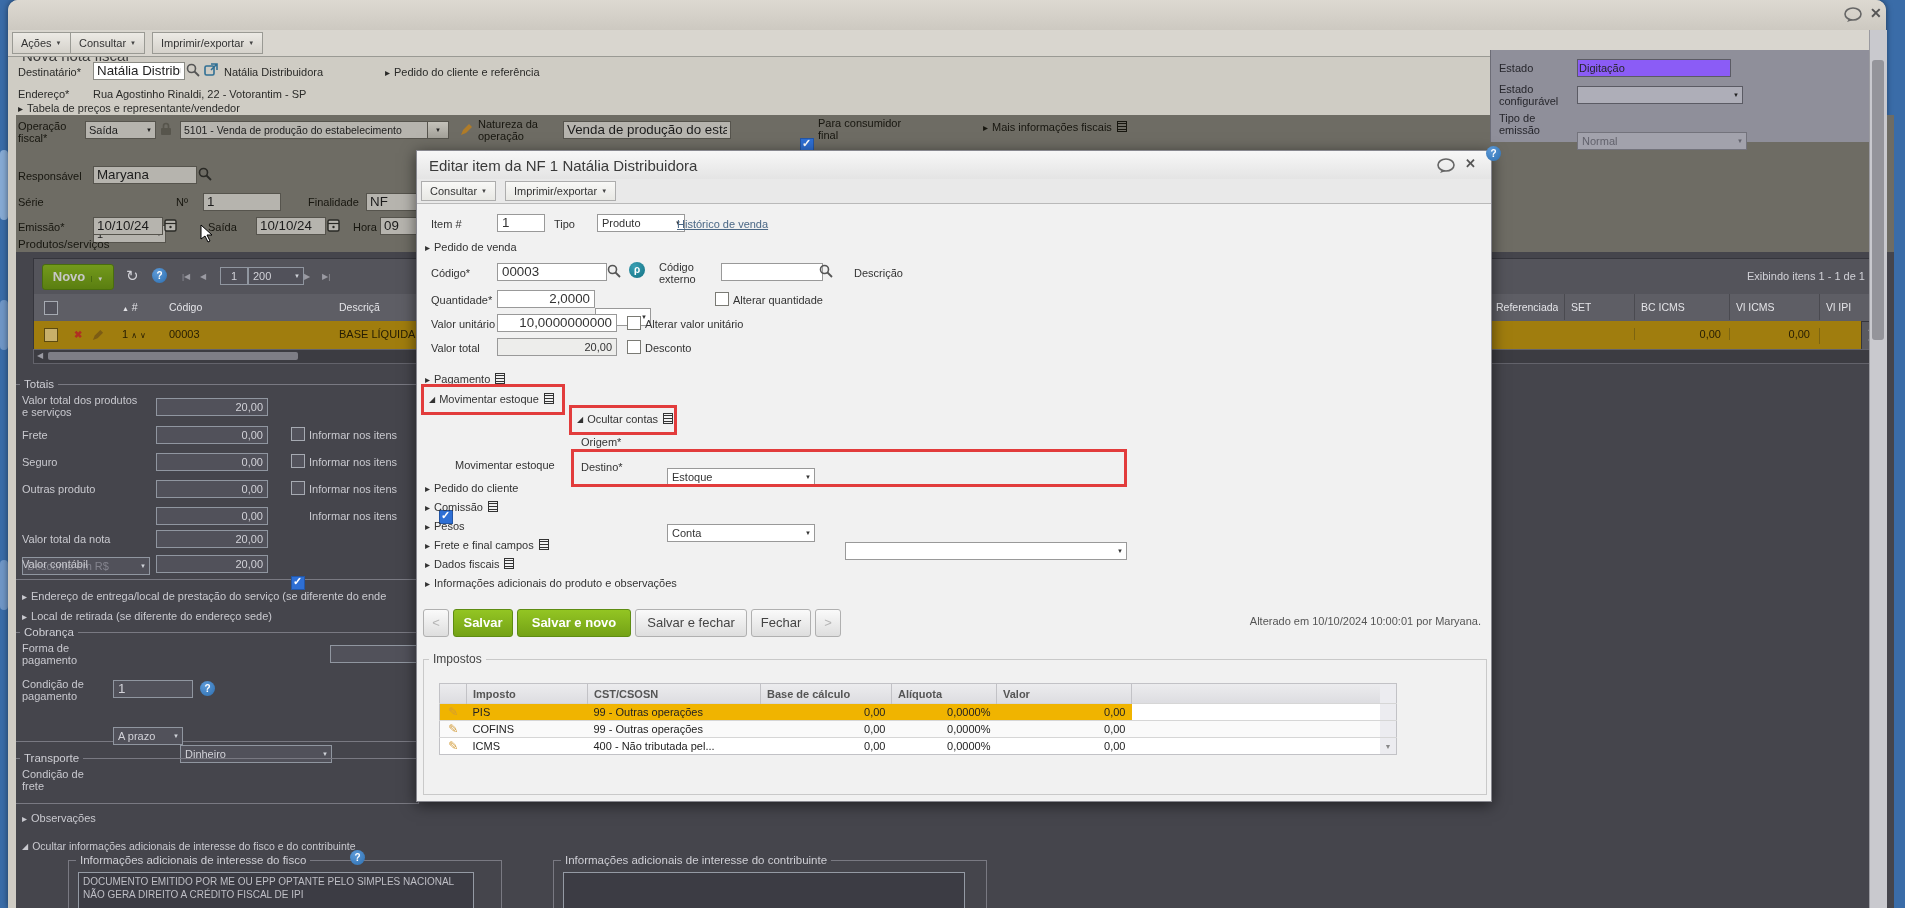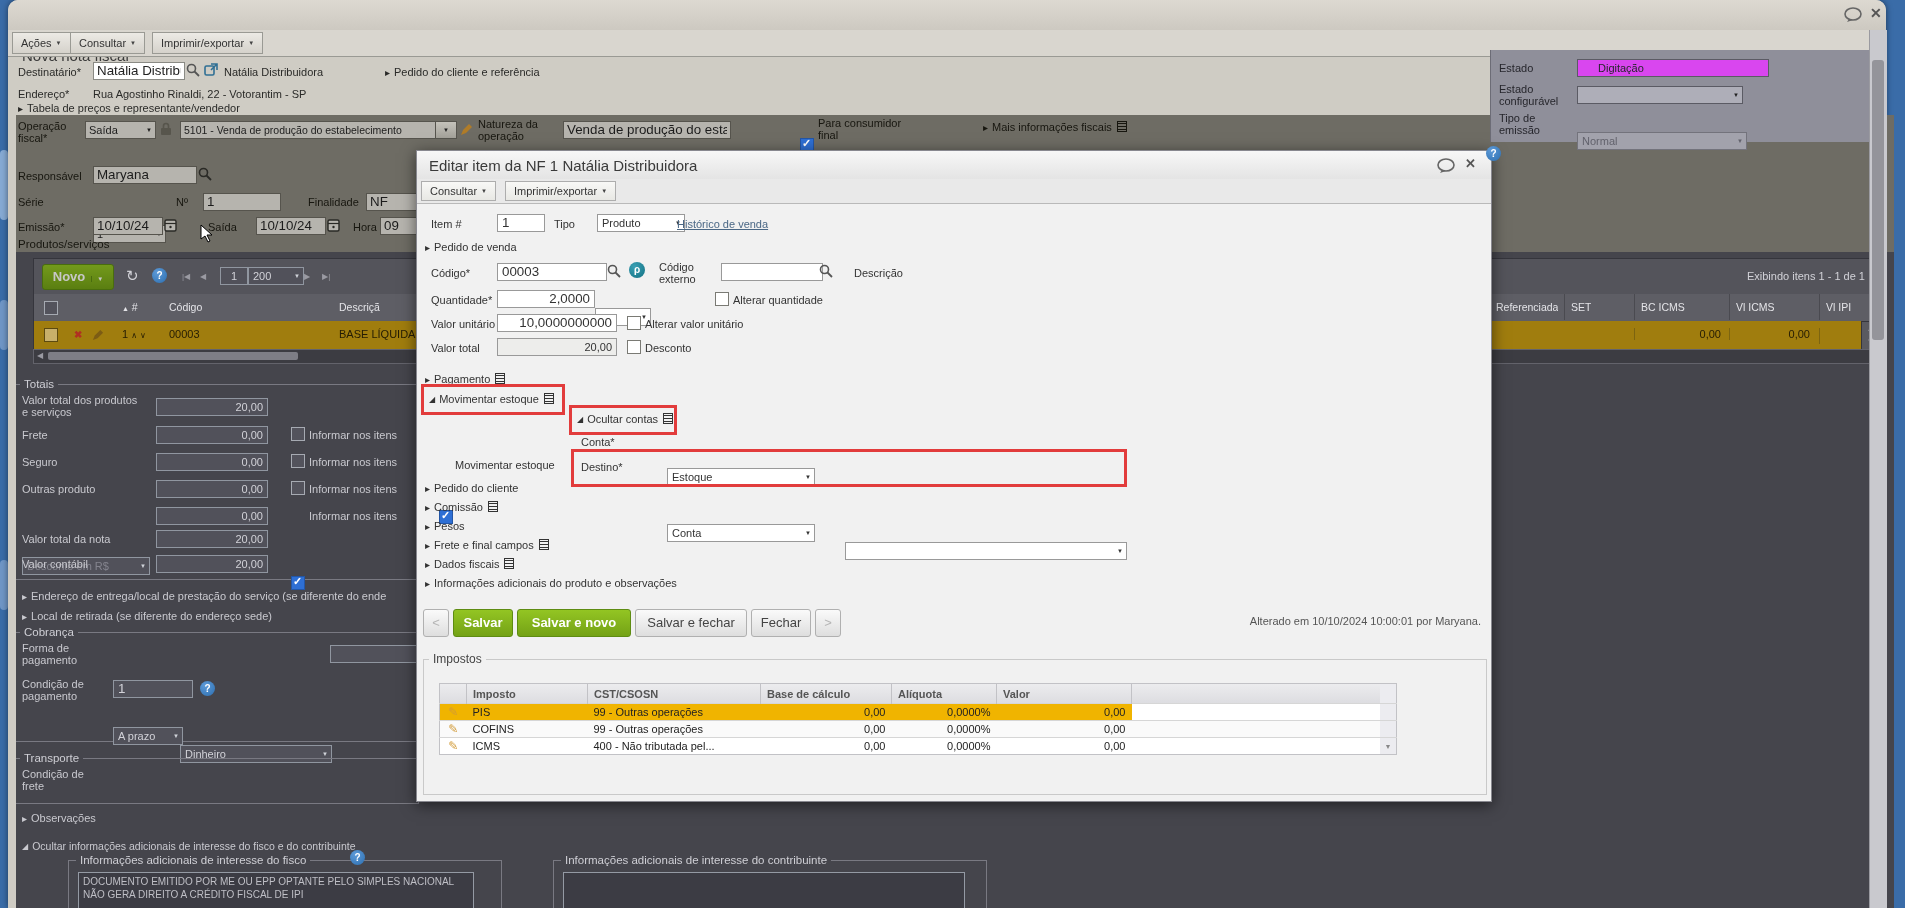--- a/index.html
+++ b/index.html
@@ -106,21 +106,21 @@
     <div class="band2"></div>
     <div class="band3"></div>
 
     
     <div class="abs lbl2" style="left:10px;top:120px;width:60px;">Operação fiscal*</div>
     <div class="abs mf sel" style="left:77px;top:121px;width:52px;"><span>Saída</span></div>
     <svg class="abs" style="left:152px;top:122px;" width="12" height="14" viewBox="0 0 12 14">
         <rect x="1" y="6" width="10" height="7" rx="1" fill="#57554c"></rect>
         <path d="M3.5 6 V4 a2.5 2.5 0 0 1 5 0 V6" fill="none" stroke="#57554c" stroke-width="1.6"></path>
       </svg>
-    <div class="abs mf" style="left:172px;top:121px;width:248px;padding-right:24px;"><span style="font-size:10.5px;">5101 - Venda de produção do estabelecimento</span>
+    <div class="abs mf" style="left:172px;top:121px;width:248px;padding-right:16px;"><span style="font-size:10.5px;">5101 - Venda de produção do estabelecimento</span>
       <span class="abs" style="right:0;top:0;width:20px;height:16px;background:linear-gradient(#c4c2ba,#a3a199);border-left:1px solid #56544d;text-align:center;font-size:6px;line-height:16px;color:#222;">▼</span></div>
     <svg class="abs" style="left:452px;top:123px;" width="13" height="13" viewBox="0 0 13 13">
         <path d="M1 12 L3 7 L9 1 L12 4 L6 10 Z" fill="#b07c28"></path>
       </svg>
     <div class="abs lbl2" style="left:470px;top:118px;width:80px;">Natureza da operação</div>
     <input class="abs mf" style="left: 555px; top: 121px; width: 160px;" value="Venda de produção do estabelecim">
     <span class="abs cb on" style="left:792px;top:120px;"></span>
     <div class="abs lbl2" style="left:810px;top:117px;width:90px;">Para consumidor final</div>
     <div class="abs lbl2 tri" style="left:975px;top:121px;"><span>Mais informações fiscais</span><span class="notes"></span></div>
 
@@ -266,21 +266,21 @@
     <span class="abs help" style="left:342px;top:850px;"></span>
     <div class="abs" style="left:70px;top:872px;width:386px;height:36px;background:#3c3c44;border:1px solid #949aa4;color:#bfbfc6;font-size:10px;line-height:13px;padding:2px 4px;overflow:hidden;">DOCUMENTO EMITIDO POR ME OU EPP OPTANTE PELO SIMPLES NACIONAL NÃO GERA DIREITO A CRÉDITO FISCAL DE IPI</div>
 
     <div class="abs fsd" style="left:545px;top:860px;width:432px;height:48px;border-bottom:none;"></div>
     <div class="legend3" style="left:553px;top:854px;">Informações adicionais de interesse do contribuinte</div>
     <div class="abs" style="left:555px;top:872px;width:400px;height:36px;background:#3c3c44;border:1px solid #949aa4;"></div>
 
     
     <div class="abs" style="left:1482px;top:50px;width:396px;height:92px;background:#8f8f9a;border-left:1px solid #6c6c76;">
       <div class="abs" style="left:8px;top:12px;color:#26262c;">Estado</div>
-      <div class="abs" style="left:86px;top:9px;width:150px;height:16px;line-height:16px;background:#d946ef;border:1px solid #5b5b64;color:#26262c;padding:0 20px;">Digitação</div>
+      <div class="abs" style="left:86px;top:9px;width:150px;height:16px;line-height:16px;background:#8b5cf6;border:1px solid #5b5b64;color:#26262c;padding:0 1px;">Digitação</div>
       <div class="abs" style="left:8px;top:33px;width:70px;color:#26262c;line-height:12px;">Estado configurável</div>
       <div class="abs sel" style="left:86px;top:36px;width:150px;height:16px;background:#aeaeb8;border:1px solid #5b5b64;"></div>
       <div class="abs" style="left:8px;top:62px;width:70px;color:#26262c;line-height:12px;">Tipo de emissão</div>
       <div class="abs sel" style="left:86px;top:64px;width:150px;height:16px;line-height:16px;background:#a2a2ac;border:1px solid #73737c;color:#62626c;padding:0 4px;"><span>Normal</span></div>
     </div>
     <span class="abs help" style="left:1478px;top:146px;z-index:25;"></span>
 
     
     <div class="abs" style="left:1861px;top:30px;width:17px;height:878px;background:#c9c9ce;border-left:1px solid #9a9aa0;">
       <div class="abs" style="left:2px;top:30px;width:12px;height:280px;background:#94949a;border-radius:3px;"></div>
@@ -338,21 +338,21 @@
       <div class="abs" style="left:14px;top:191px;color:#333;">Valor total</div>
       <div class="abs wf ro rt" style="left:80px;top:187px;width:110px;">20,00</div>
       <span class="abs cb" style="left:210px;top:189px;"></span>
       <div class="abs" style="left:228px;top:191px;color:#333;">Desconto</div>
 
       <div class="abs tri" style="left:8px;top:222px;color:#333;"><span>Pagamento</span><span class="notes"></span></div>
       <div class="abs trio" style="left:12px;top:242px;color:#333;"><span>Movimentar estoque</span><span class="notes"></span></div>
 
       <div class="abs trio" style="left:160px;top:262px;color:#333;"><span>Ocultar contas</span><span class="notes"></span></div>
 
-      <div class="abs" style="left:164px;top:285px;color:#333;">Conta*</div>
+      <div class="abs" style="left:164px;top:285px;color:#333;">Origem*</div>
       <div class="abs wf sel" style="left:250px;top:281px;width:128px;"><span>Estoque</span></div>
 
       <span class="abs cb on" style="left:22px;top:305px;"></span>
       <div class="abs" style="left:38px;top:308px;color:#333;">Movimentar estoque</div>
       <div class="abs" style="left:164px;top:310px;color:#333;">Destino*</div>
       <div class="abs wf sel" style="left:250px;top:305px;width:128px;"><span>Conta</span></div>
       <div class="abs wf sel" style="left:428px;top:305px;width:262px;"></div>
 
       <div class="abs tri" style="left:8px;top:331px;color:#333;"><span>Pedido do cliente</span></div>
       <div class="abs tri" style="left:8px;top:350px;color:#333;"><span>Comissão</span><span class="notes"></span></div>

